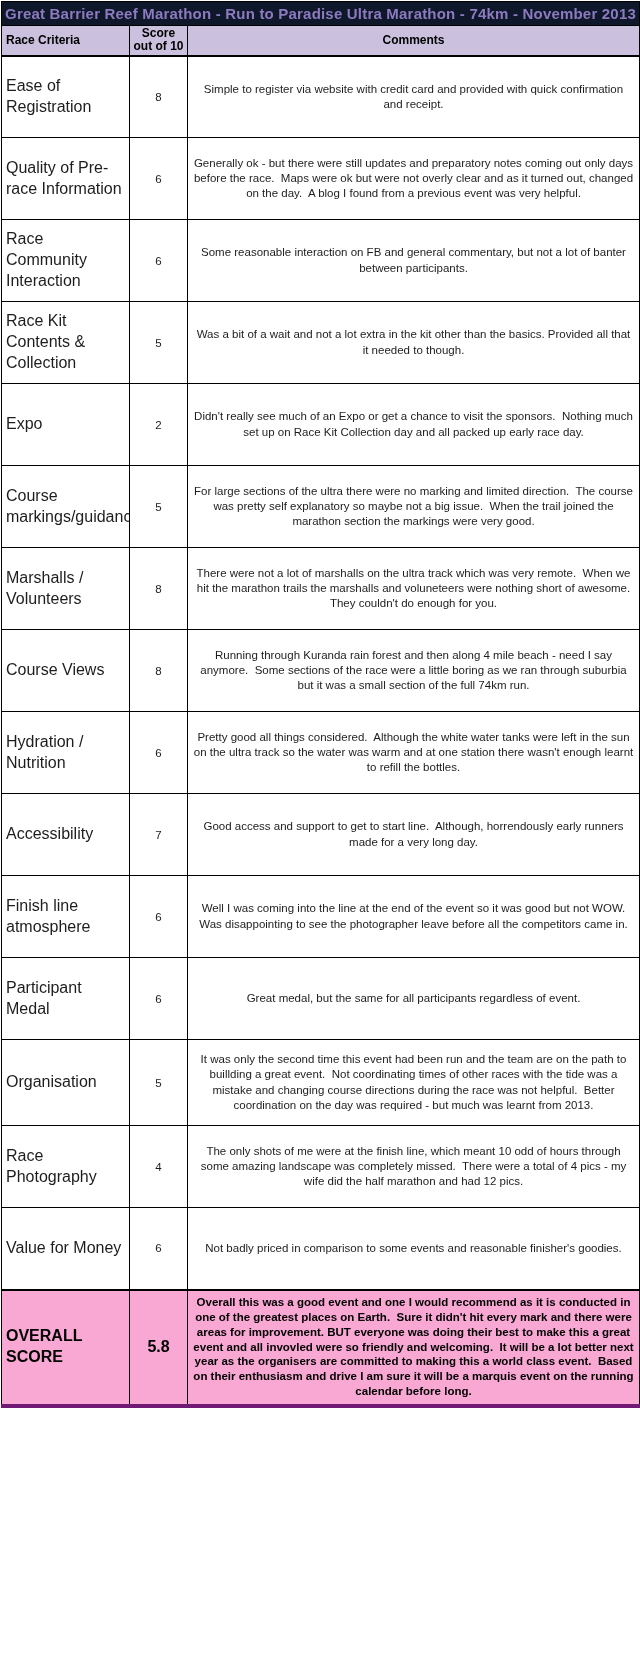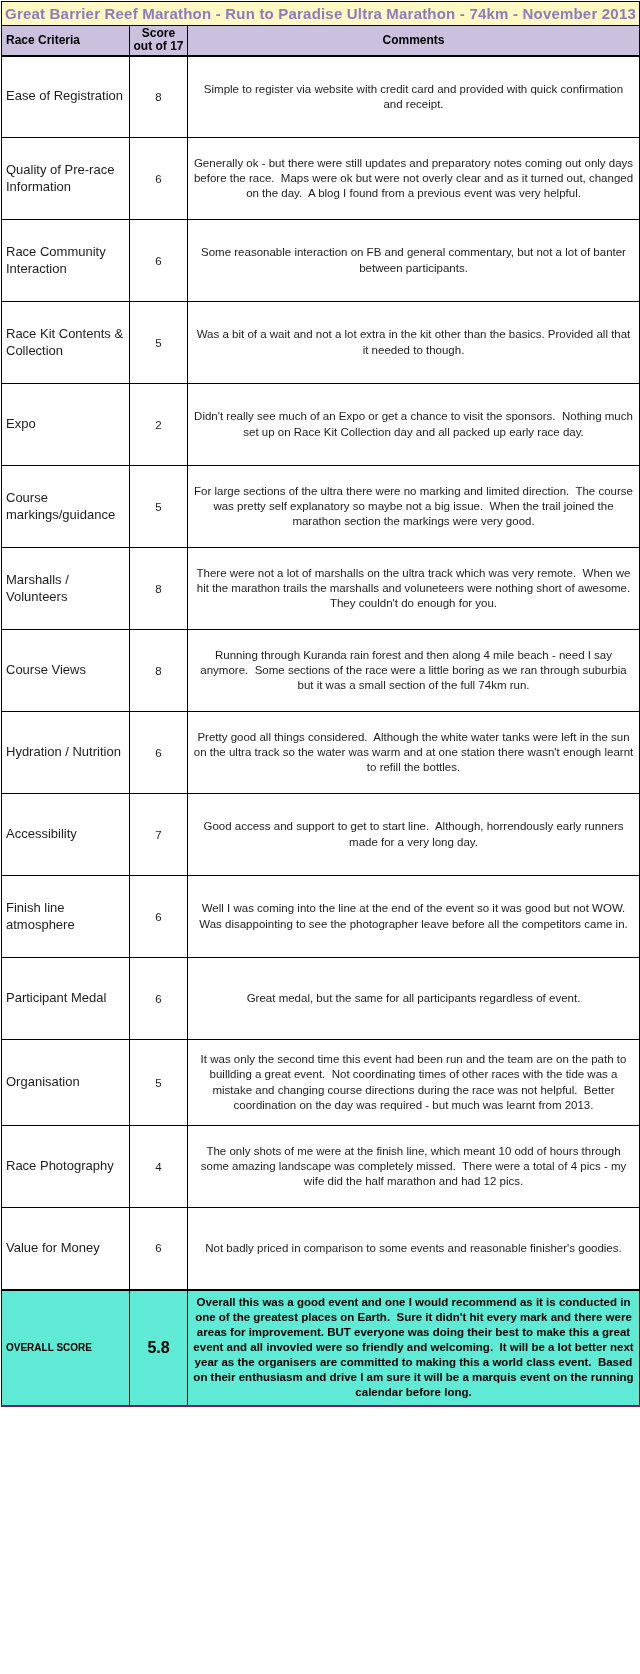--- a/index.html
+++ b/index.html
@@ -25,38 +25,38 @@
   }
   
   td.title-cell {
     height: 24px;
     text-align: center;
     vertical-align: middle;
     font-weight: bold;
     font-size: 15px;
     letter-spacing: 0.2px;
     border: 2px solid #000000;
-    background: #fef9c3;
+    background: #0f172a;
   }
   
   tr.hdr th {
     background: #cbc0dd;
     color: #000000;
     font-size: 12px;
     font-weight: bold;
     height: 30px;
     vertical-align: middle;
     border-bottom: 2px solid #000000;
   }
   th.h-crit { text-align: left; padding-left: 4px; }
   th.h-score { text-align: center; white-space: pre-line; line-height: 1.1; }
   th.h-com { text-align: center; }
   
   td.c-crit {
-    font-size: 13px;
+    font-size: 16px;
     color: #1d1d1d;
     text-align: left;
     vertical-align: middle;
     padding: 2px 3px 2px 4px;
     line-height: 1.3;
   }
   td.c-score {
     font-size: 11.5px;
     color: #1d1d1d;
     text-align: center;
@@ -70,27 +70,27 @@
     padding: 3px 5px;
     line-height: 1.32;
     white-space: pre-wrap;
     border-left: 2px solid #7a7a7a;
   }
   tr.data-row { height: 82px; }
   tr.row-organisation { height: 86px; }
   
   tr.overall { height: 116px; }
   tr.overall td {
-    background: #5eead4;
+    background: #f9a8d4;
     font-weight: bold;
     color: #000000;
     border-top: 2px solid #000000;
-    border-bottom: 2px solid #701a75;
+    border-bottom: 4px solid #701a75;
   }
-  tr.overall td.c-crit { font-size: 10px; }
+  tr.overall td.c-crit { font-size: 16px; }
   tr.overall td.c-score { font-size: 16px; }
   tr.overall td.c-com { font-size: 11.5px; line-height: 1.3; }
   col.col-crit { width: 128px; }
   col.col-score { width: 58px; }
   col.col-com { width: 452px; }
 </style>
 </head>
 <body>
 
 <div class="sheet">
@@ -100,21 +100,21 @@
       <col class="col-score">
       <col class="col-com">
     </colgroup>
     <tbody>
       <tr>
         <td class="title-cell" colspan="3" style="color:#8c7bbf">Great Barrier Reef Marathon - Run to Paradise Ultra Marathon - 74km - November 2013</td>
       </tr>
       <tr class="hdr">
         <th class="h-crit">Race Criteria</th>
         <th class="h-score">Score
-out of 17</th>
+out of 10</th>
         <th class="h-com c-com-h">Comments</th>
       </tr>
 
       <tr class="data-row">
         <td class="c-crit">Ease of Registration</td>
         <td class="c-score">8</td>
         <td class="c-com">Simple to register via website with credit card and provided with quick confirmation and receipt.</td>
       </tr>
       <tr class="data-row">
         <td class="c-crit">Quality of Pre-race Information</td>

